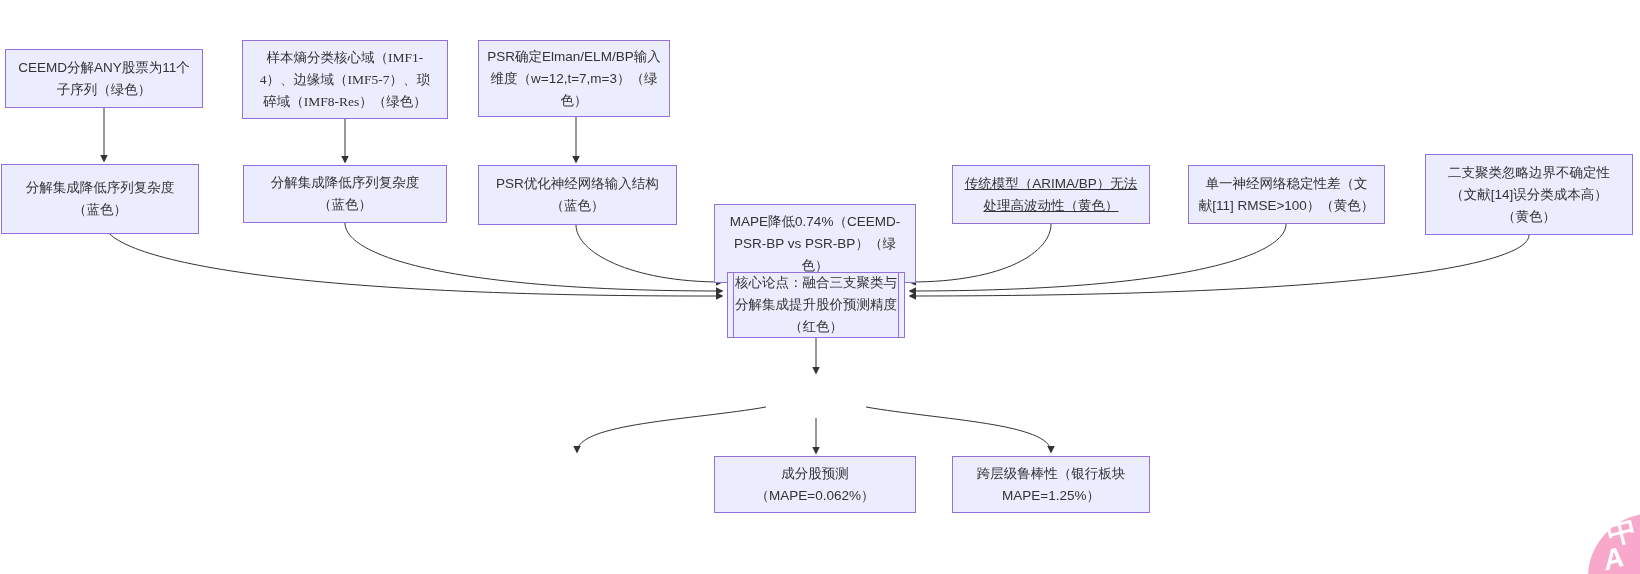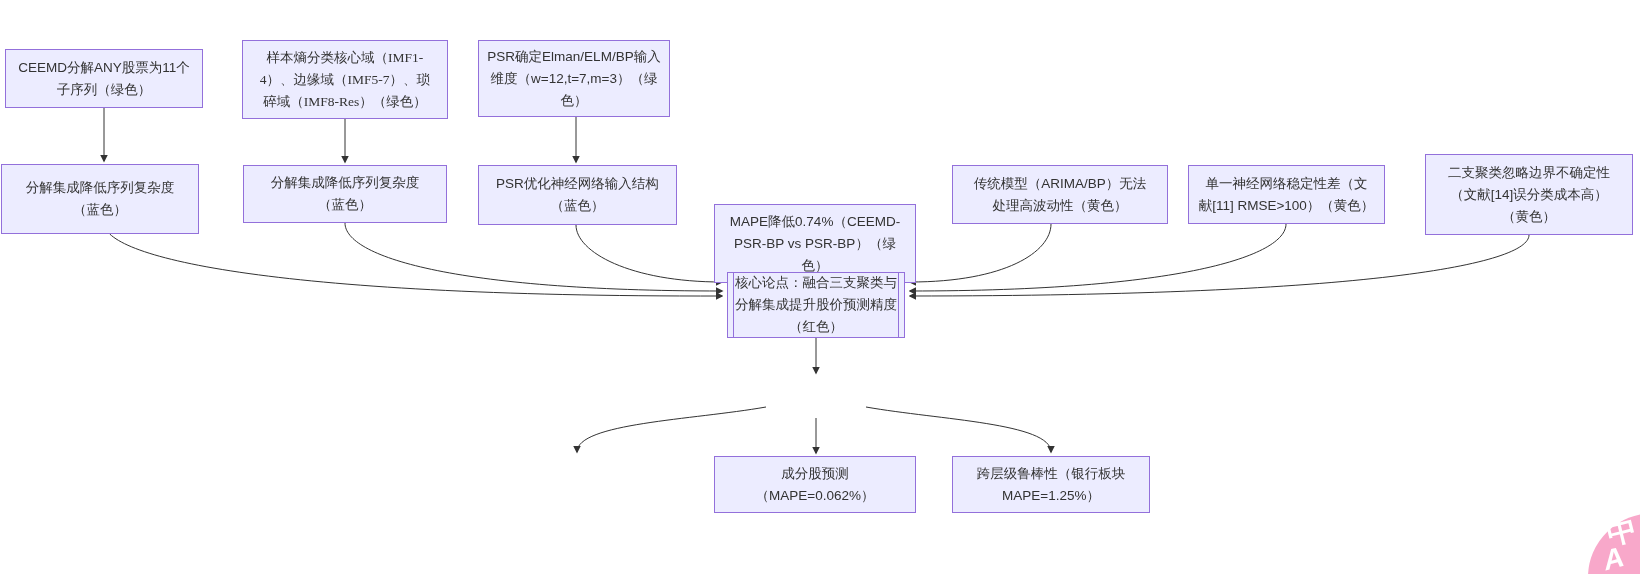--- a/index.html
+++ b/index.html
@@ -103,21 +103,21 @@
   <div class="node" style="left:243px;top:165px;width:204px;height:58px;">分解集成降低序列复杂度
 （蓝色）</div>
 
   <div class="node" style="left:478px;top:165px;width:199px;height:60px;">PSR优化神经网络输入结构
 （蓝色）</div>
 
   <div class="node" style="left:714px;top:156px;width:202px;height:79px;margin-top:48px;">MAPE降低0.74%（CEEMD-
 PSR-BP vs PSR-BP）（绿
 色）</div>
 
-  <div class="node" style="left:952px;top:165px;width:216px;height:59px;">传统模型（ARIMA/BP）无法
+  <div class="node" style="left:952px;top:165px;width:198px;height:59px;text-decoration:underline;">传统模型（ARIMA/BP）无法
 处理高波动性（黄色）</div>
 
   <div class="node" style="left:1188px;top:165px;width:197px;height:59px;">单一神经网络稳定性差（文
 献[11] RMSE&gt;100）（黄色）</div>
 
   <div class="node" style="left:1425px;top:154px;width:208px;height:81px;">二支聚类忽略边界不确定性
 （文献[14]误分类成本高）
 （黄色）</div>
 
   <div class="node subroutine" style="left:727px;top:272px;width:178px;height:66px;">核心论点：融合三支聚类与

